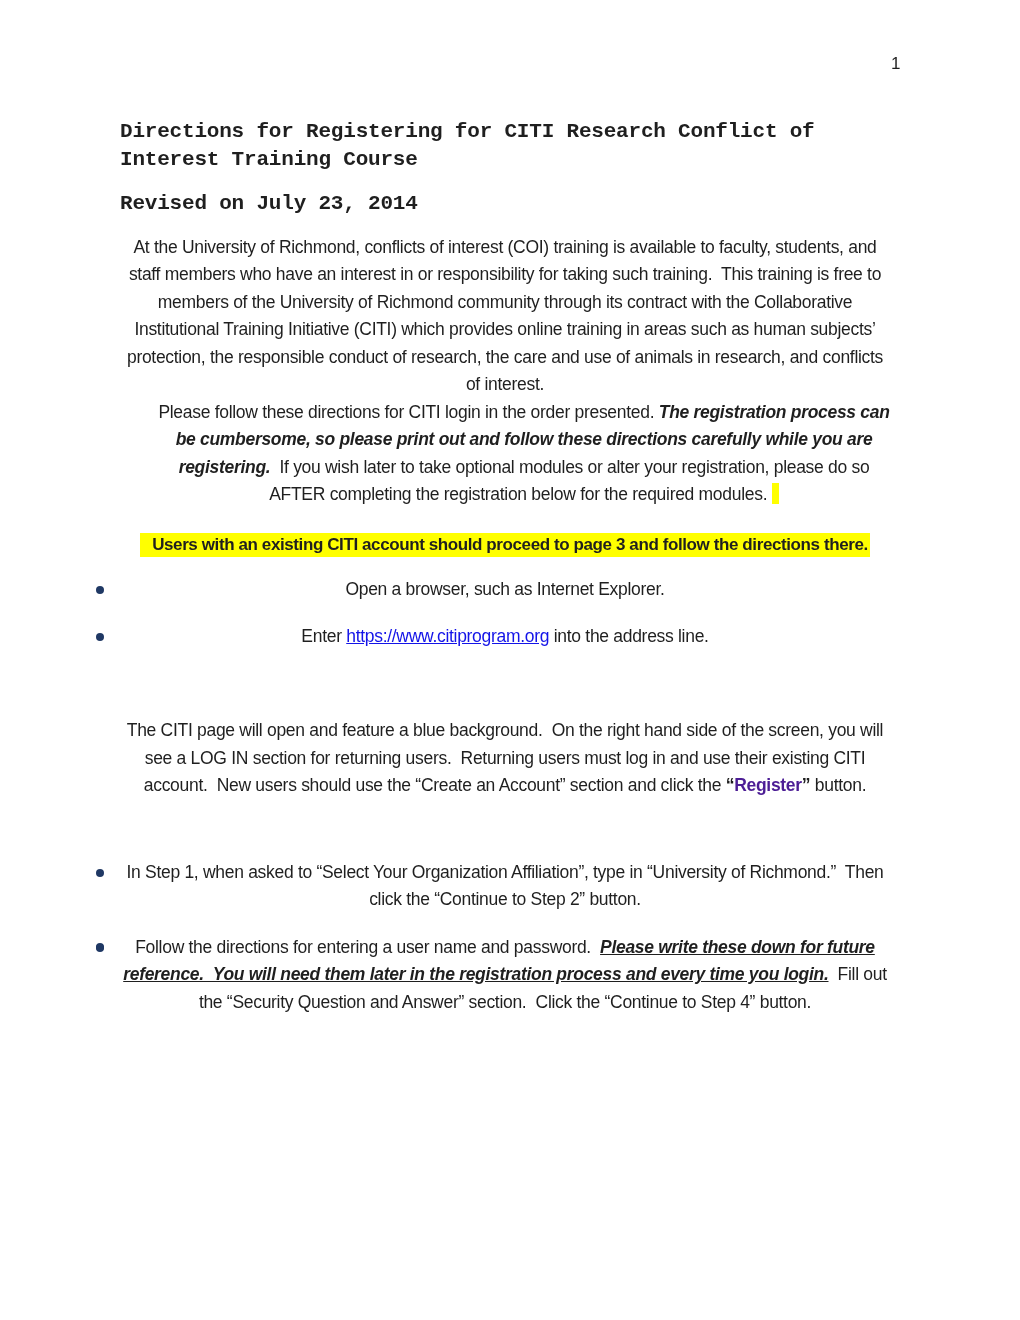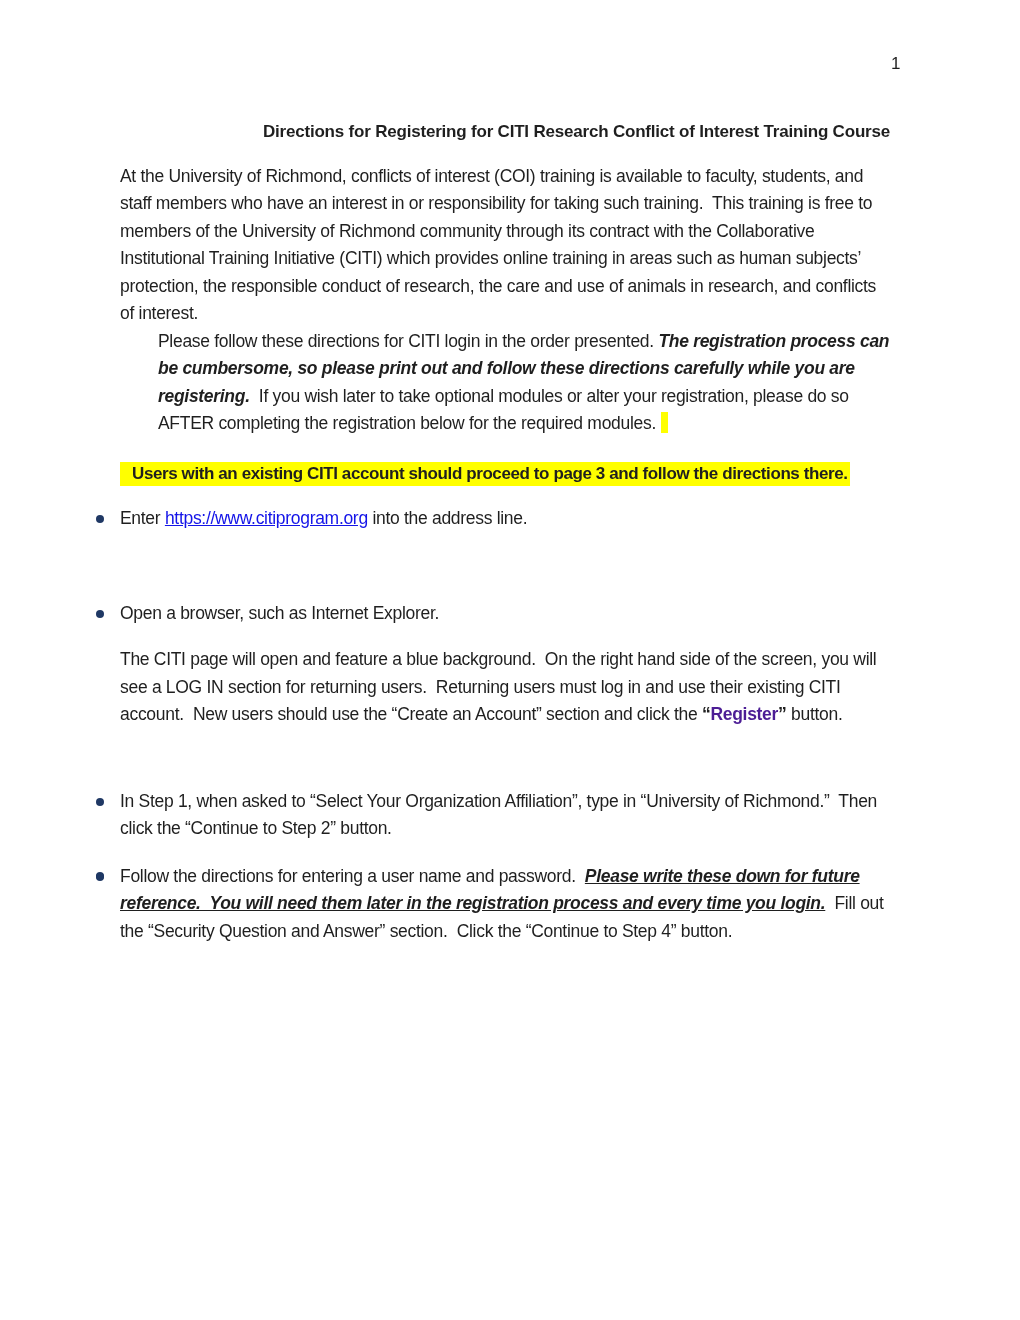--- a/index.html
+++ b/index.html
@@ -11,27 +11,27 @@
   }
   .page {
     position:absolute; inset:0;
     padding:118px 130px 0 120px;
   }
   .page-number {
     position:absolute; top:54px; left:891px;
     font-size:17px; line-height:20px;
   }
   .title, .subtitle {
-    text-align:right; font-weight:bold;
-    font-size:17px; line-height:27.5px; letter-spacing:-0.2px;
+    text-align:left; font-weight:bold;
+    font-size:21px; line-height:27.5px; letter-spacing:-0.2px;font-family:Liberation Mono, monospace;
   }
   .title   { margin-bottom:17px; }
   .subtitle{ margin-bottom:16px; }
 
-  .body-text { font-size:17.5px; line-height:27.5px; letter-spacing:-0.3px; }
+  .body-text { font-size:17.5px; line-height:27.5px; letter-spacing:-0.3px;text-align:center; }
 
   .para.p1  { margin-bottom:0; }
   .para.p2  { margin-bottom:22px;margin-left:38px; }
   .bi  { font-weight:bold; font-style:italic; }
   .biu { font-weight:bold; font-style:italic; text-decoration:underline; }
   .bq  { font-weight:bold; }
 
   .hl-line { margin-bottom:18px; white-space:nowrap; font-size:17px; font-weight:bold; letter-spacing:-0.4px; }
   .hl-line .hl { background:#FFFF00; padding:2px 2px 3px 12px; }
 
@@ -59,33 +59,34 @@
   }
 </style>
 </head>
 <body>
 
 <div class="page">
 
   <div class="page-number">1</div>
 
   <div class="title">Directions for Registering for CITI Research Conflict of Interest Training Course</div>
+  <div class="subtitle">Revised on July 23, 2014</div>
 
   <div class="body-text">
 
     <div class="para p1">At the University of Richmond, conflicts of interest (COI) training is available to faculty, students, and staff members who have an interest in or responsibility for taking such training.&nbsp; This training is free to members of the University of Richmond community through its contract with the Collaborative Institutional Training Initiative (CITI) which provides online training in areas such as human subjects’ protection, the responsible conduct of research, the care and use of animals in research, and conflicts of interest.</div>
 
     <div class="para p2"><span>Please follow these directions for CITI login in the order presented. </span><span class="bi">The registration process can be cumbersome, so please print out and follow these directions carefully while you are registering.</span><span>&nbsp; If you wish later to take optional modules or alter your registration, please do so AFTER completing the registration below for the required modules. </span><span class="hl-mark"></span></div>
 
     <div class="hl-line"><span class="hl">Users with an existing CITI account should proceed to page 3 and follow the directions there.</span></div>
 
 
+    <div class="bullet b1"><span class="dot"></span><span>Open a browser, such as Internet Explorer.</span></div>
+
     <div class="bullet b2"><span class="dot"></span><span>Enter </span><a href="#" class="link">https://www.citiprogram.org</a><span> into the address line.</span></div>
-
-    <div class="bullet b1"><span class="dot"></span><span>Open a browser, such as Internet Explorer.</span></div>
 
     <div class="para citi"><span>The CITI page will open and feature a blue background.&nbsp; On the right hand side of the screen, you will see a LOG IN section for returning users.&nbsp; Returning users must log in and use their existing CITI account.&nbsp; New users should use the “Create an Account” section and click the </span><span class="bq">“</span><span class="register">Register</span><span class="bq">”</span><span> button.</span></div>
 
     <div class="bullet b3"><span class="dot"></span><span>In Step 1, when asked to “Select Your Organization Affiliation”, type in “University of Richmond.”&nbsp; Then click the “Continue to Step 2” button.</span></div>
 
     <div class="bullet b4"><span class="dot"></span></div>
 
     <div class="bullet b5"><span class="dot"></span><span>Follow the directions for entering a user name and password.&nbsp; </span><span class="biu">Please write these down for future reference.&nbsp; You will need them later in the registration process and every time you login.</span><span>&nbsp; Fill out the “Security Question and Answer” section.&nbsp; Click the “Continue to Step 4” button.</span></div>
 
   </div>

